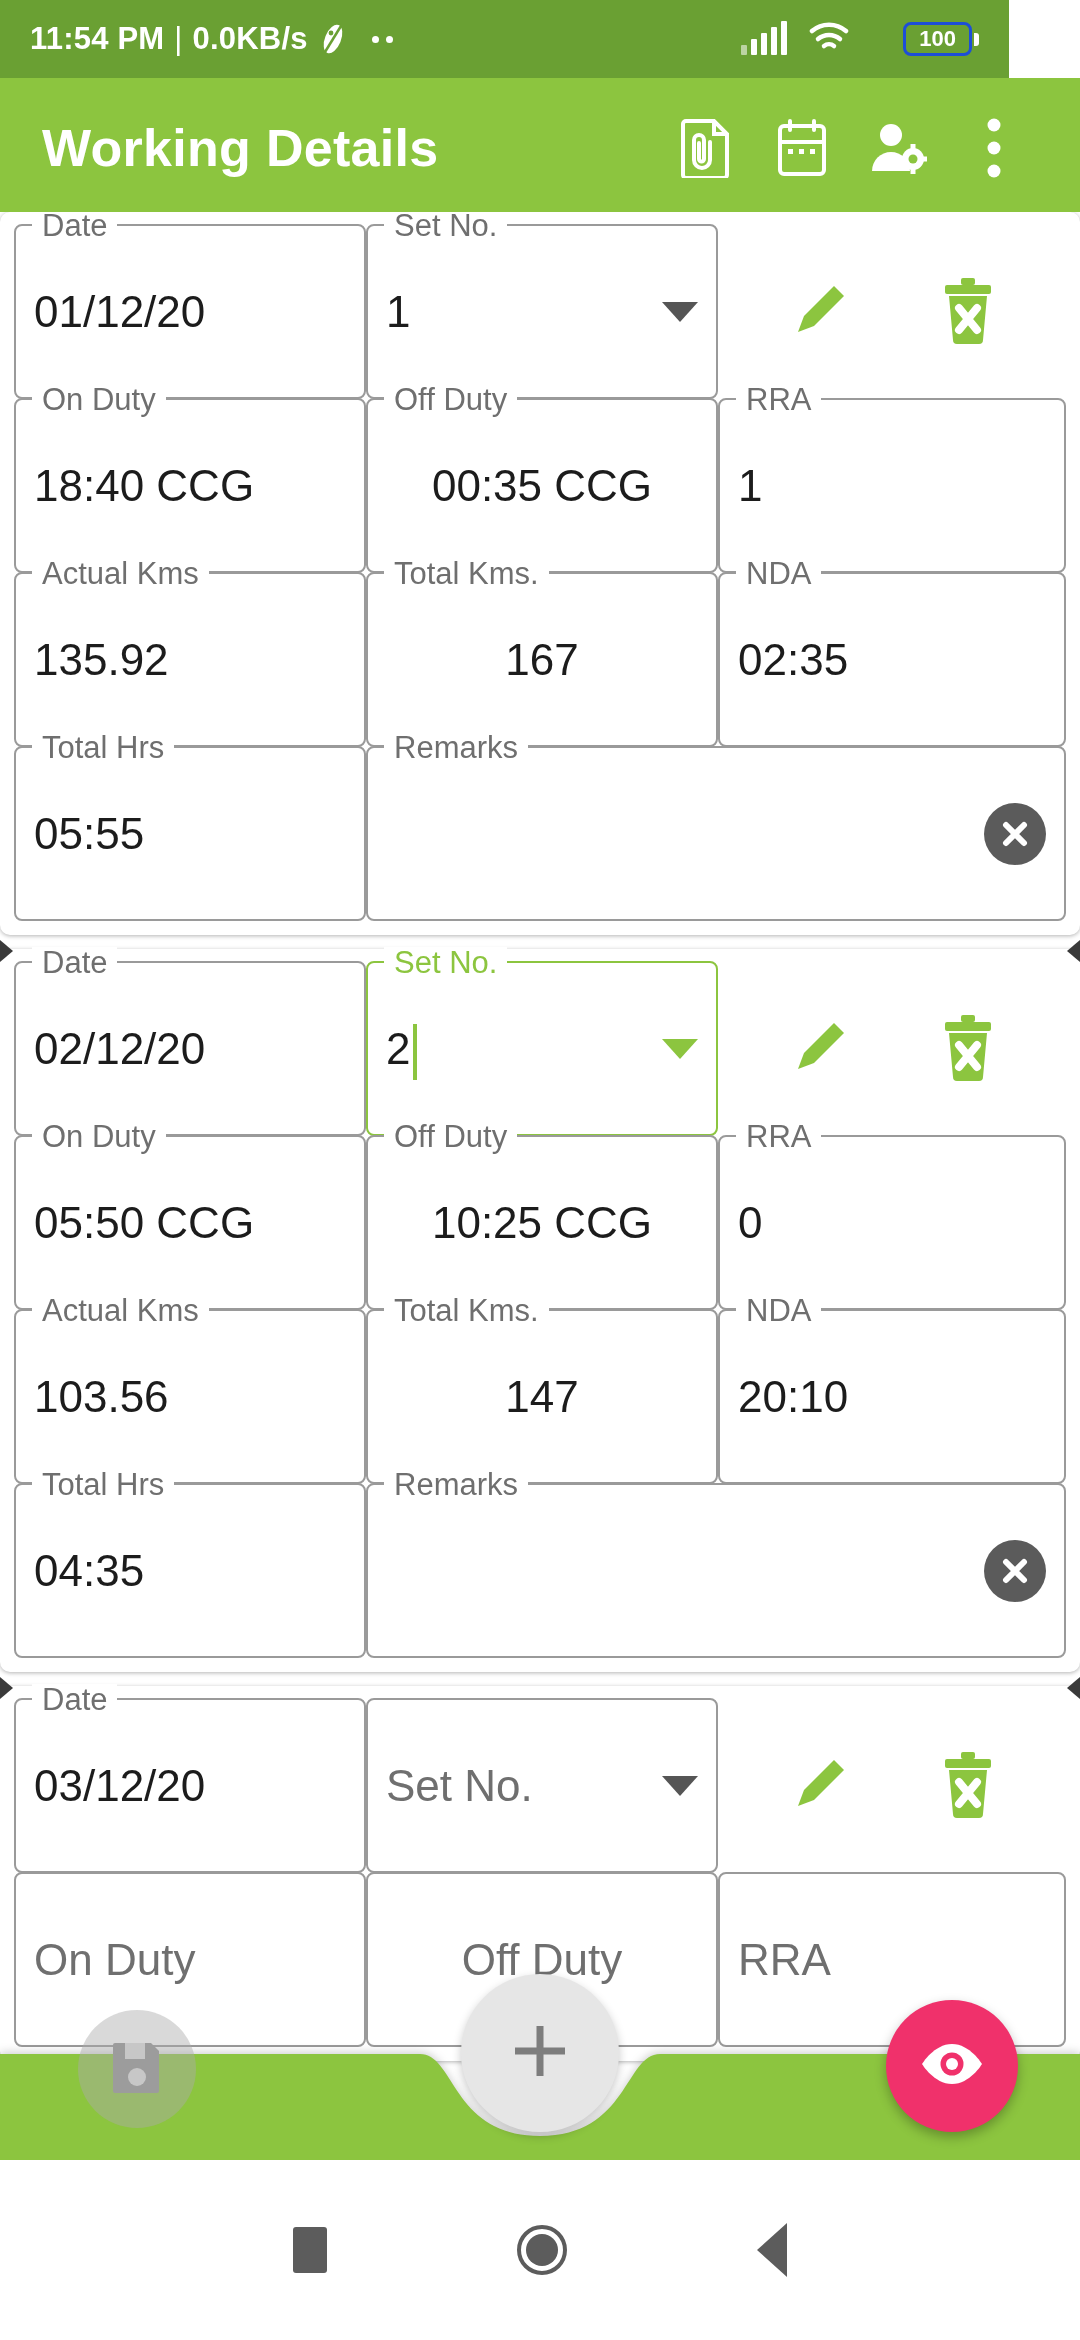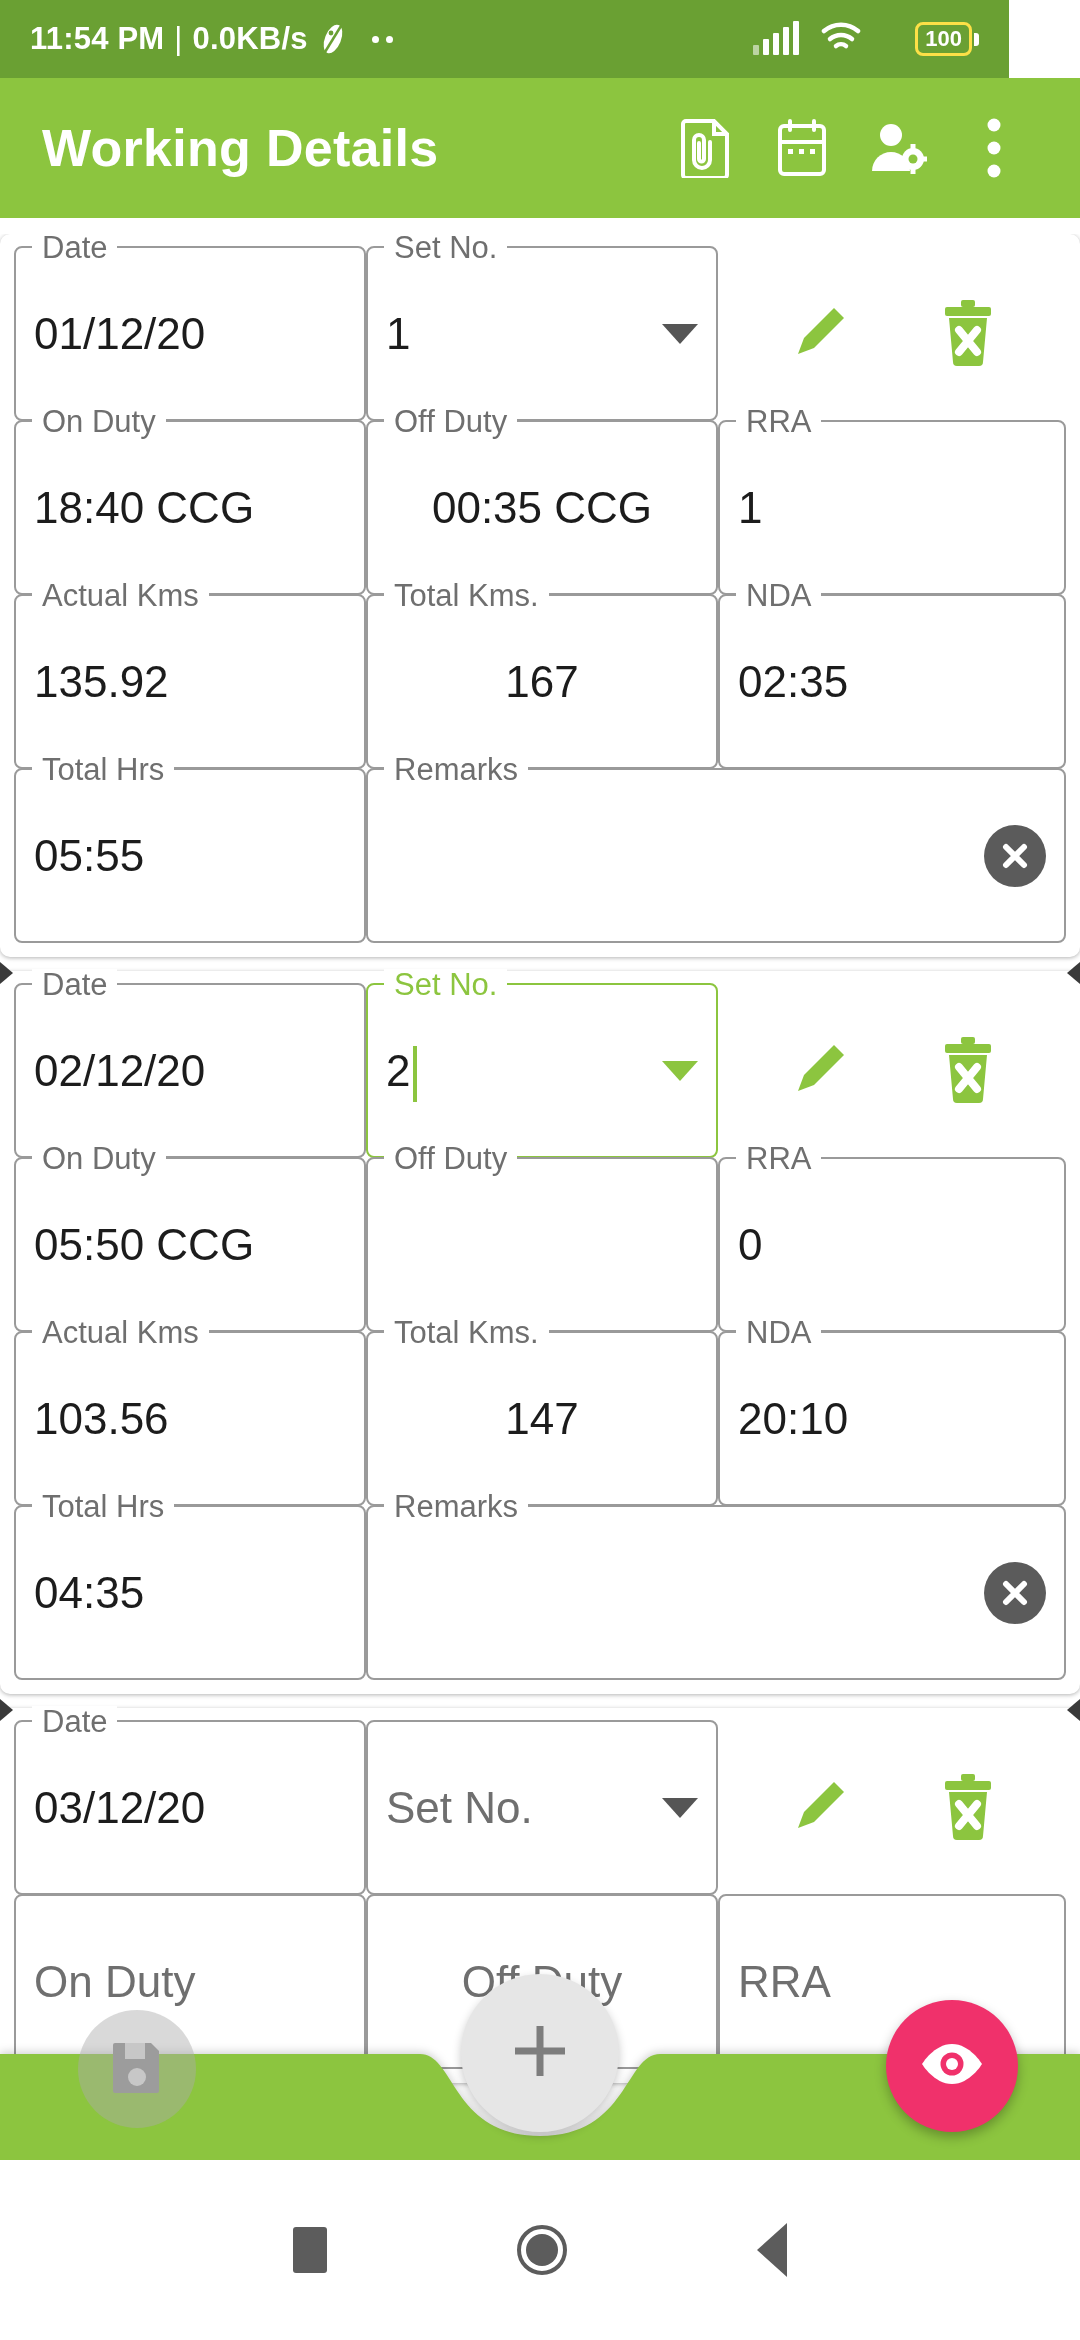--- a/index.html
+++ b/index.html
@@ -26,22 +26,22 @@
   .status-right{ margin-left:auto; display:flex; align-items:center; gap:22px;}
   .bars{ display:flex; align-items:flex-end; gap:4px; height:32px;}
   .bars i{ width:6px;background:#ffffff;display:block;border-radius:1px;}
   .bars i:nth-child(1){height:10px;opacity:.55}
   .bars i:nth-child(2){height:16px}
   .bars i:nth-child(3){height:22px}
   .bars i:nth-child(4){height:28px}
   .bars i:nth-child(5){height:34px}
   .battery{ display:flex; align-items:center;}
   .battery-body{
-    border:3px solid #fde047; border-radius:8px;
-    padding:1px 7px; font-size:22px; font-weight:700; line-height:26px;margin-left:32px;
+    border:3px solid #1d4ed8; border-radius:8px;
+    padding:1px 13px; font-size:22px; font-weight:700; line-height:26px;margin-left:32px;
   }
   .battery-cap{ width:5px;height:13px;background:#ffffff;border-radius:0 3px 3px 0;margin-left:2px;}
 
   
   .app-bar{
     height:140px; width:1080px;
     background:#8cc53f;
     display:flex; align-items:center;
     padding:0 38px 0 42px;
     gap:0;
@@ -49,21 +49,21 @@
   .app-title{
     color:#ffffff; font-size:52px; font-weight:700; letter-spacing:.3px;
     white-space:nowrap;
   }
   .app-actions{ margin-left:auto; display:flex; align-items:center; gap:0;}
   .act{ width:96px;height:96px;display:flex;align-items:center;justify-content:center;}
   .act svg{ display:block; }
 
   
   .content{
-    position:absolute; top:234px; left:0; width:1080px; height:1880px;
+    position:absolute; top:212px; left:0; width:1080px; height:1880px;
     background:#ffffff; overflow:hidden;
   }
   .card{
     position:relative;
     background:#ffffff;
     border-radius:10px;
     box-shadow:0 1px 4px rgba(0,0,0,.30);
     margin:0 0 14px 0;
     padding:12px 14px 14px 14px;
   }
@@ -388,20 +388,21 @@
       </div>
     </div>
 
     <div class="row">
       <div class="tf c-date">
         <span class="label">On Duty</span>
         <span class="value">05:50 CCG</span>
       </div>
       <div class="tf c-set">
         <span class="label">Off Duty</span>
+        <span class="value">10:25 CCG</span>
       </div>
       <div class="tf c-third">
         <span class="label">RRA</span>
         <span class="value">0</span>
       </div>
     </div>
 
     <div class="row">
       <div class="tf c-date">
         <span class="label">Actual Kms</span>

